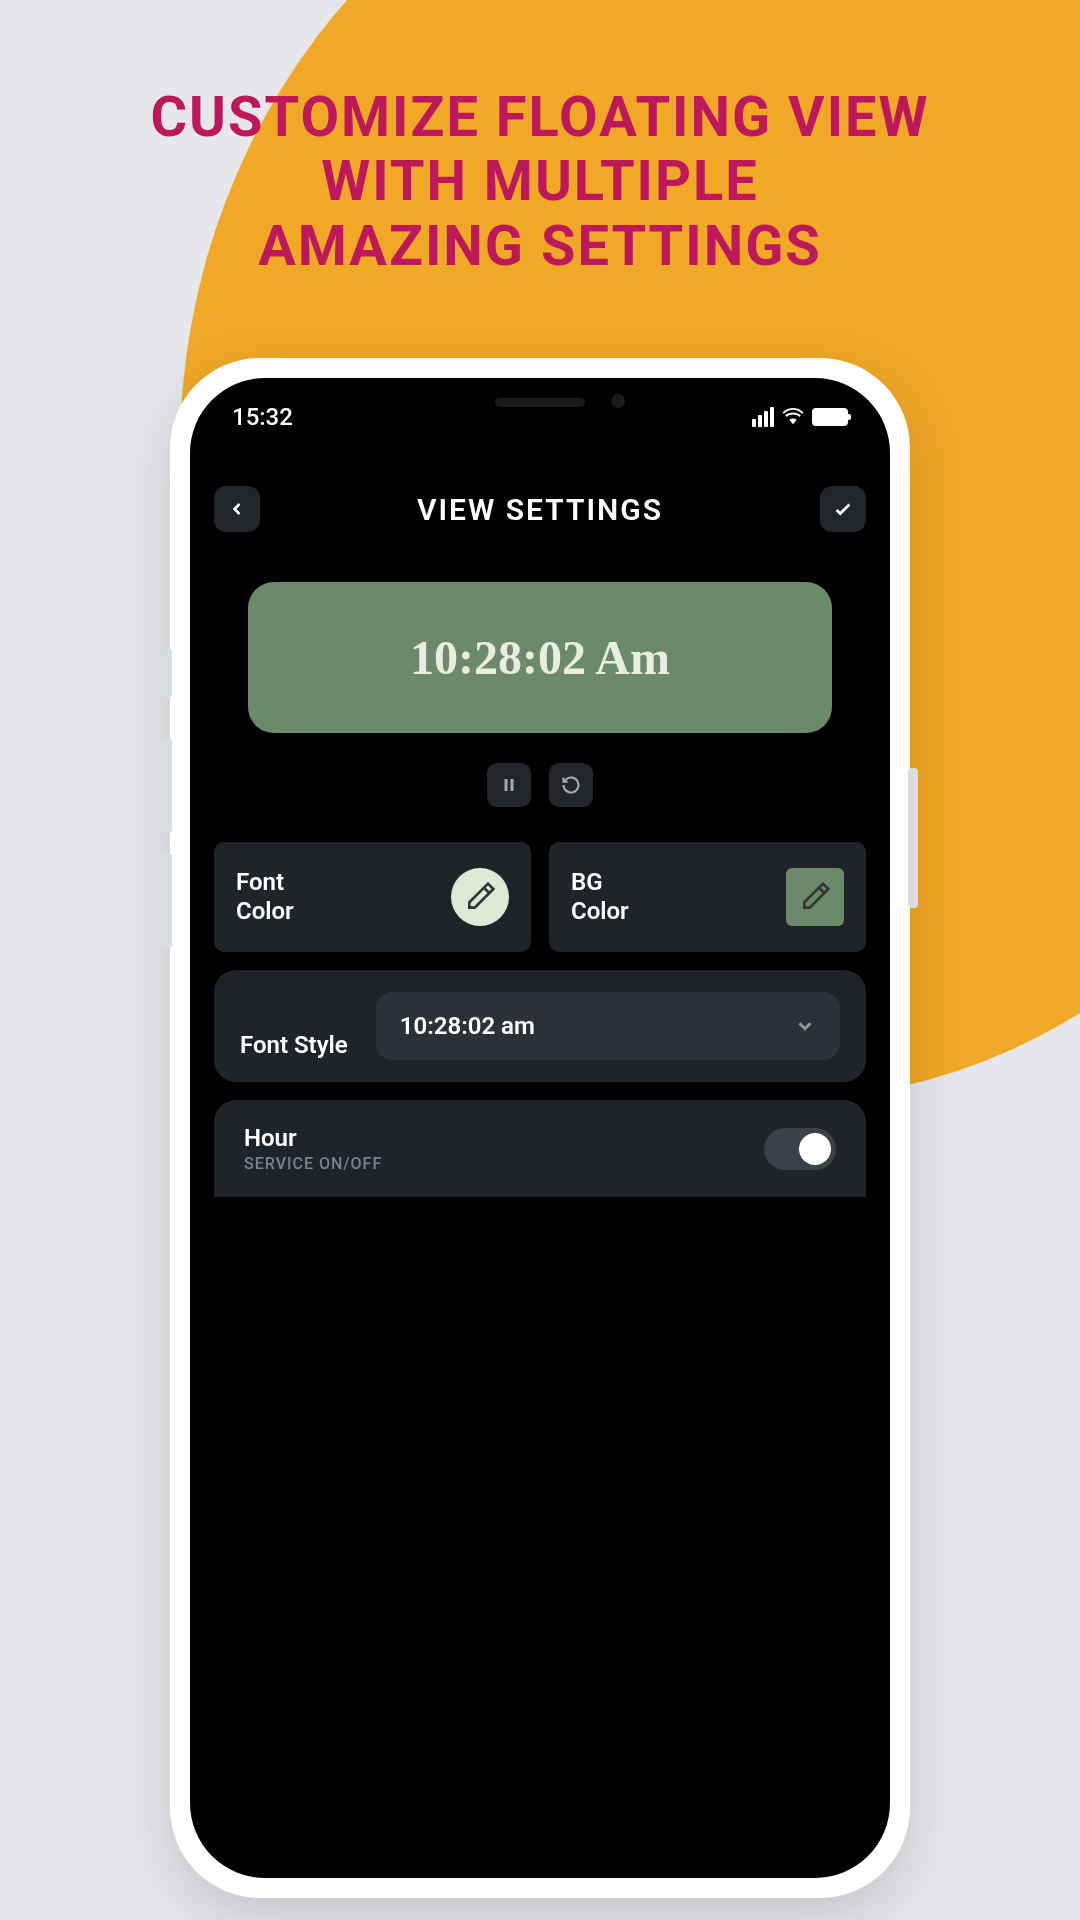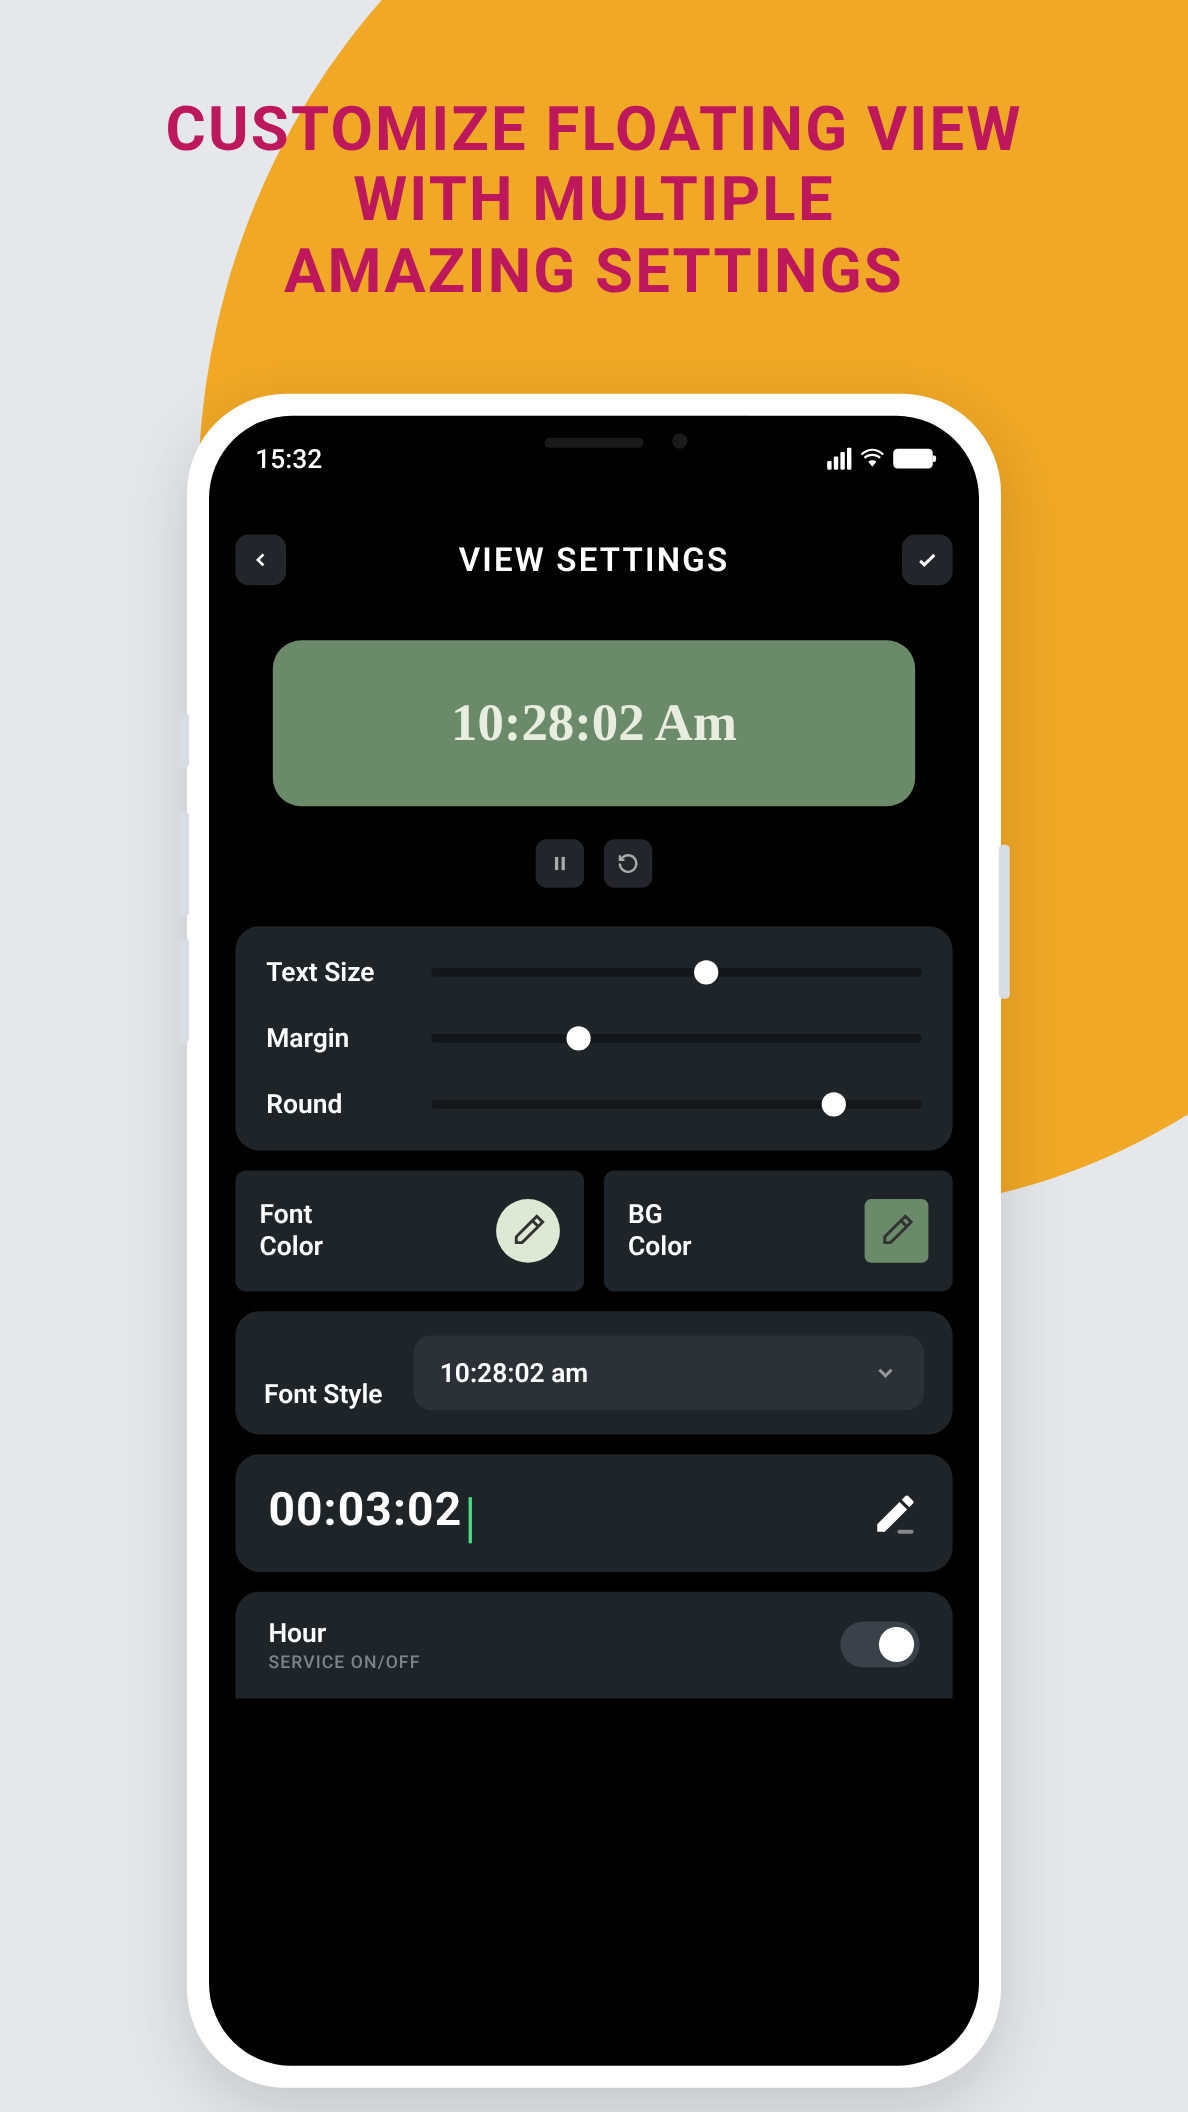--- a/index.html
+++ b/index.html
@@ -128,40 +128,20 @@
             </svg>
         </div>
         <div class="ctrl-btn">
           <svg width="20" height="20" viewBox="0 0 24 24" fill="none" stroke="#aaa" stroke-width="2.5">
               <path d="M3 12a9 9 0 1 0 3-6.7L3 8"></path>
               <path d="M3 3v5h5"></path>
             </svg>
         </div>
       </div>
 
-      <div class="card">
-        <div class="slider-row">
-          <div class="slider-label">Text Size</div>
-          <div class="slider-track">
-              <div class="slider-thumb" style="left:56%"></div>
-            </div>
-        </div>
-        <div class="slider-row">
-          <div class="slider-label">Margin</div>
-          <div class="slider-track">
-              <div class="slider-thumb" style="left:30%"></div>
-            </div>
-        </div>
-        <div class="slider-row">
-          <div class="slider-label">Round</div>
-          <div class="slider-track">
-              <div class="slider-thumb" style="left:82%"></div>
-            </div>
-        </div>
-      </div>
 
       <div class="two-col">
         <div class="half-card">
           <div class="half-label"><span>Font<br>Color</span></div>
           <div class="color-swatch light">
             <svg class="dropper" viewBox="0 0 24 24" fill="none" stroke="#333" stroke-width="2">
                 <path d="M18 2l4 4-3 3-4-4 3-3zM15 5L4 16v4h4L19 9"></path>
               </svg>
           </div>
         </div>
@@ -178,29 +158,20 @@
       <div class="font-style-card">
         <div class="half-label">Font Style</div>
         <div class="dropdown">
           <span class="dropdown-text">10:28:02 am</span>
           <svg class="chevron-down" width="22" height="22" viewBox="0 0 24 24" fill="none" stroke="#999" stroke-width="3">
               <path d="M6 9l6 6 6-6"></path>
             </svg>
         </div>
       </div>
 
-      <div class="timer-card">
-        <div>
-          <span class="timer-value">00:03:02</span><span class="timer-cursor"></span>
-        </div>
-        <svg class="edit-icon" width="44" height="44" viewBox="0 0 24 24" fill="#fff">
-            <path d="M3 17.25V21h3.75L17.81 9.94l-3.75-3.75L3 17.25zM20.71 7.04c.39-.39.39-1.02 0-1.41l-2.34-2.34c-.39-.39-1.02-.39-1.41 0l-1.83 1.83 3.75 3.75 1.83-1.83z"></path>
-            <rect x="13" y="20" width="8" height="2" rx="1" fill="#888"></rect>
-          </svg>
-      </div>
 
       <div class="hour-card">
         <div class="hour-labels">
           <div class="hour-title">Hour</div>
           <div class="hour-sub">SERVICE ON/OFF</div>
         </div>
         <div class="toggle">
             <div class="toggle-thumb"></div>
           </div>
       </div>

